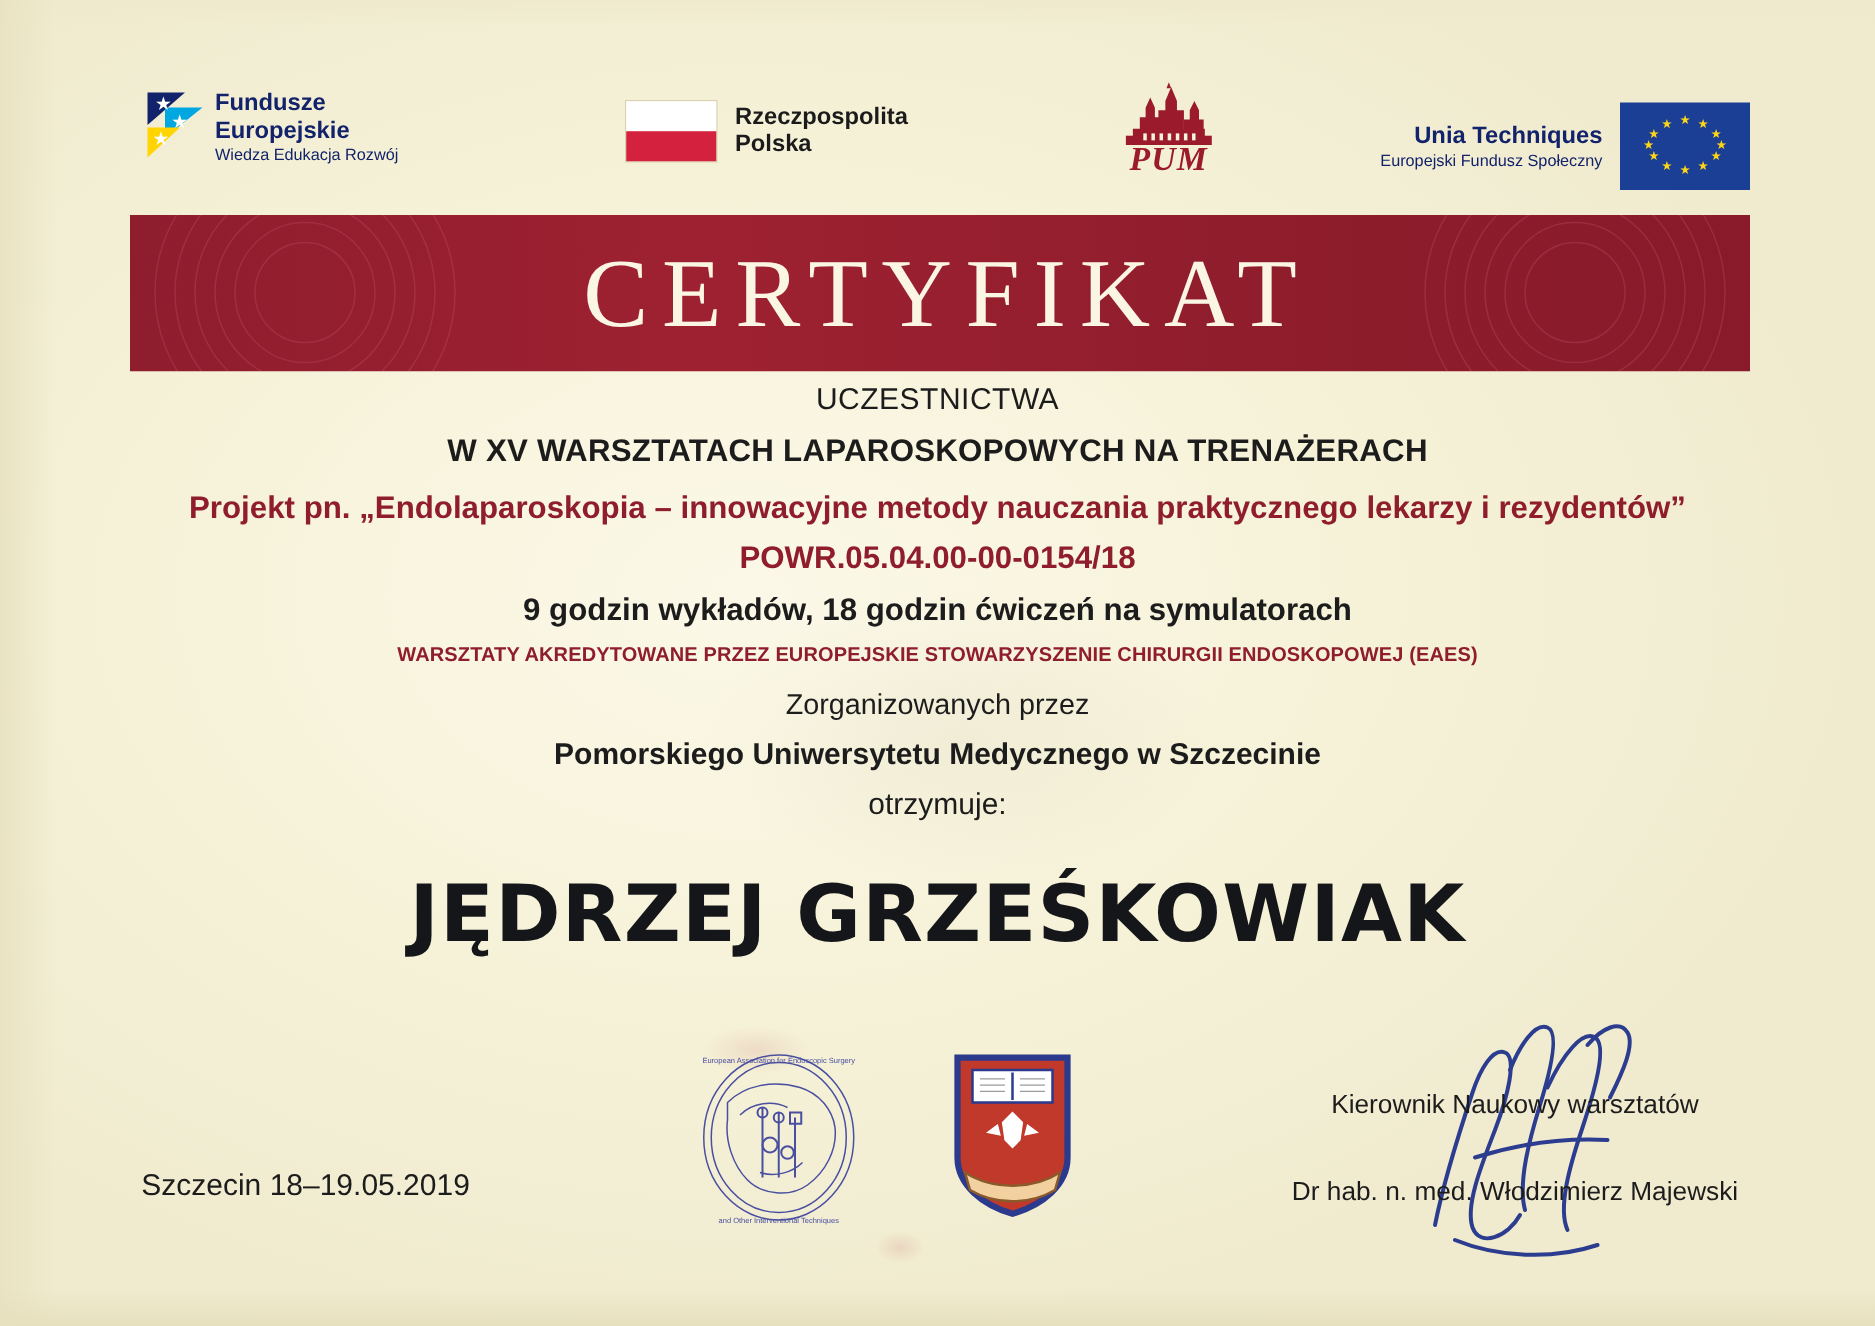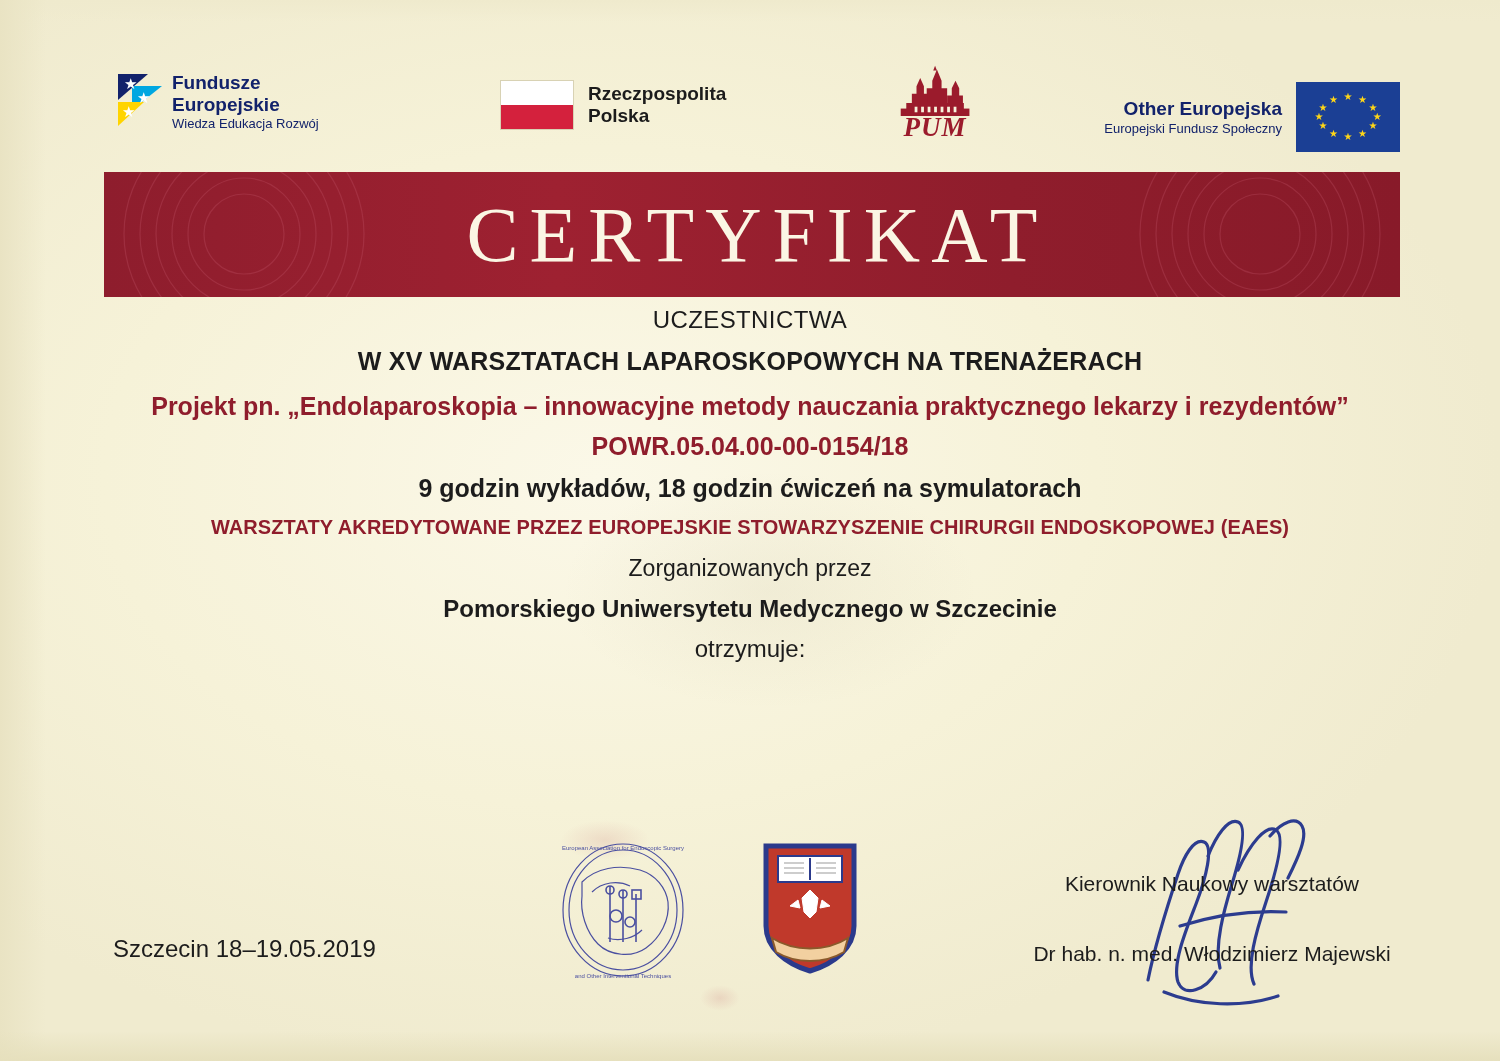--- a/index.html
+++ b/index.html
@@ -157,21 +157,21 @@
     top: 306px;
     text-align: center;
     color: #1c1c1c;
   }
   .line { margin: 0; padding: 0; }
   .l-uczestnictwa { font-size: 24px; font-weight: normal; letter-spacing: .4px; margin-bottom: 13px; }
   .l-warsztaty { font-size: 25px; font-weight: bold; letter-spacing: .2px; margin-bottom: 16px; }
   .l-projekt { font-size: 25px; font-weight: bold; color: #8f1d2c; margin-bottom: 11px; }
   .l-powr { font-size: 25px; font-weight: bold; color: #8f1d2c; margin-bottom: 13px; text-align: center; }
   .l-godziny { font-size: 25px; font-weight: bold; color: #1c1c1c; margin-bottom: 13px; }
-  .l-eaes { font-size: 20px; font-weight: bold; color: #8f1d2c; letter-spacing: .1px; margin-bottom: 16px; }
+  .l-eaes { font-size: 16px; font-weight: bold; color: #8f1d2c; letter-spacing: .1px; margin-bottom: 16px; }
   .l-zorg { font-size: 23px; margin-bottom: 13px; }
   .l-zaklad { font-size: 25px; font-weight: bold; letter-spacing: .2px; margin-bottom: 13px; }
   .l-pum { font-size: 24px; font-weight: bold; margin-bottom: 12px; }
   .l-otrzymuje { font-size: 24px; margin-bottom: 22px; }
 
   .recipient {
     position: absolute;
     left: 0; right: 0;
     top: 695px;
     text-align: center;
@@ -295,21 +295,21 @@
             <rect x="68" y="46" width="3" height="6"></rect>
             <rect x="75" y="46" width="3" height="6"></rect>
           </g>
         </svg>
         <div class="pum-word">PUM</div>
       </div>
     </div>
 
     <div class="logo ue-logo">
       <div class="ue-text">
-        <div class="ue-l1">Other Europejska</div>
+        <div class="ue-l1">Unia Techniques</div>
         <div class="ue-l2">Europejski Fundusz Społeczny</div>
       </div>
       <div class="ue-flag">
         <span class="ue-star" style="left:50%; top:22%;">★</span>
         <span class="ue-star" style="left:64%; top:26%;">★</span>
         <span class="ue-star" style="left:74%; top:37%;">★</span>
         <span class="ue-star" style="left:78%; top:50%;">★</span>
         <span class="ue-star" style="left:74%; top:63%;">★</span>
         <span class="ue-star" style="left:64%; top:74%;">★</span>
         <span class="ue-star" style="left:50%; top:78%;">★</span>
@@ -347,20 +347,21 @@
     <p class="line l-warsztaty">W XV WARSZTATACH LAPAROSKOPOWYCH NA TRENAŻERACH</p>
     <p class="line l-projekt">Projekt pn. „Endolaparoskopia – innowacyjne metody nauczania praktycznego lekarzy i rezydentów”</p>
     <p class="line l-powr">POWR.05.04.00-00-0154/18</p>
     <p class="line l-godziny">9 godzin wykładów, 18 godzin ćwiczeń na symulatorach</p>
     <p class="line l-eaes">WARSZTATY AKREDYTOWANE PRZEZ EUROPEJSKIE STOWARZYSZENIE CHIRURGII ENDOSKOPOWEJ (EAES)</p>
     <p class="line l-zorg">Zorganizowanych przez</p>
     <p class="line l-pum">Pomorskiego Uniwersytetu Medycznego w Szczecinie</p>
     <p class="line l-otrzymuje">otrzymuje:</p>
   </div>
 
+  <div class="recipient">JĘDRZEJ GRZEŚKOWIAK</div>
 
   <svg class="eaes-seal" viewBox="0 0 150 145">
     <g fill="none" stroke="#4a4fa0" stroke-width="1.2">
       <ellipse cx="75" cy="72" rx="60" ry="66"></ellipse>
       <ellipse cx="75" cy="72" rx="54" ry="60"></ellipse>
       <path d="M34 44 C48 30 70 26 92 32 C108 37 118 50 120 64 C122 82 112 100 98 110 C84 120 62 118 50 106 C38 94 32 74 34 58 Z"></path>
       <path d="M44 54 C54 44 70 42 82 48"></path>
       <path d="M60 100 C72 104 86 100 94 92"></path>
     </g>
     <g stroke="#4a4fa0" stroke-width="1.6" fill="none">

